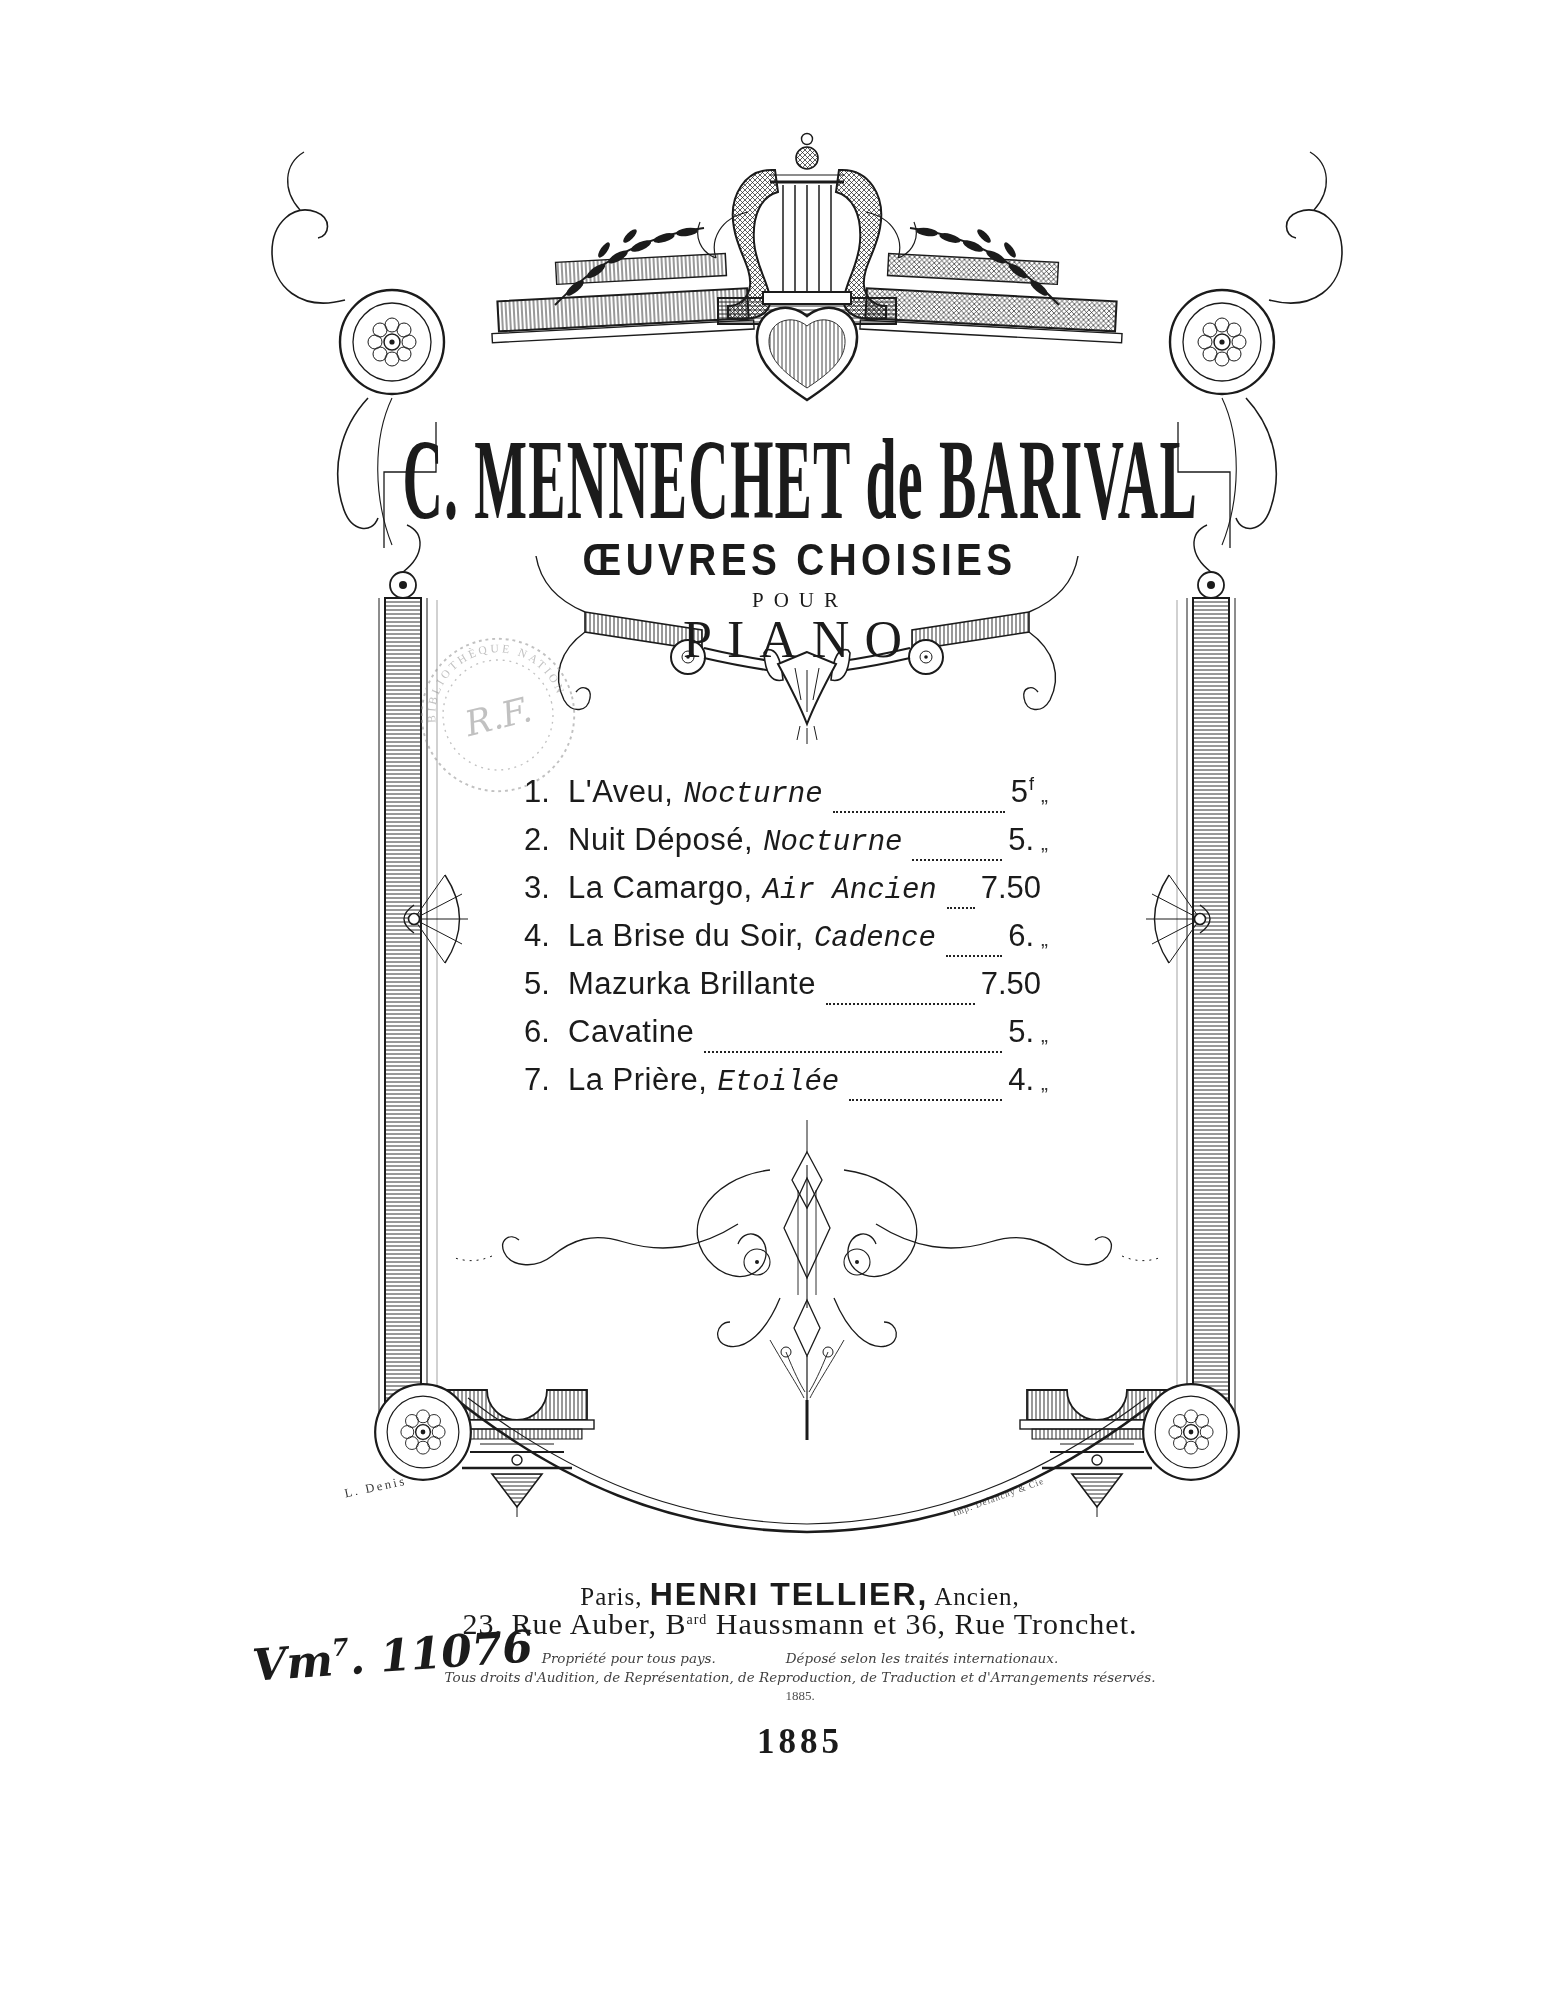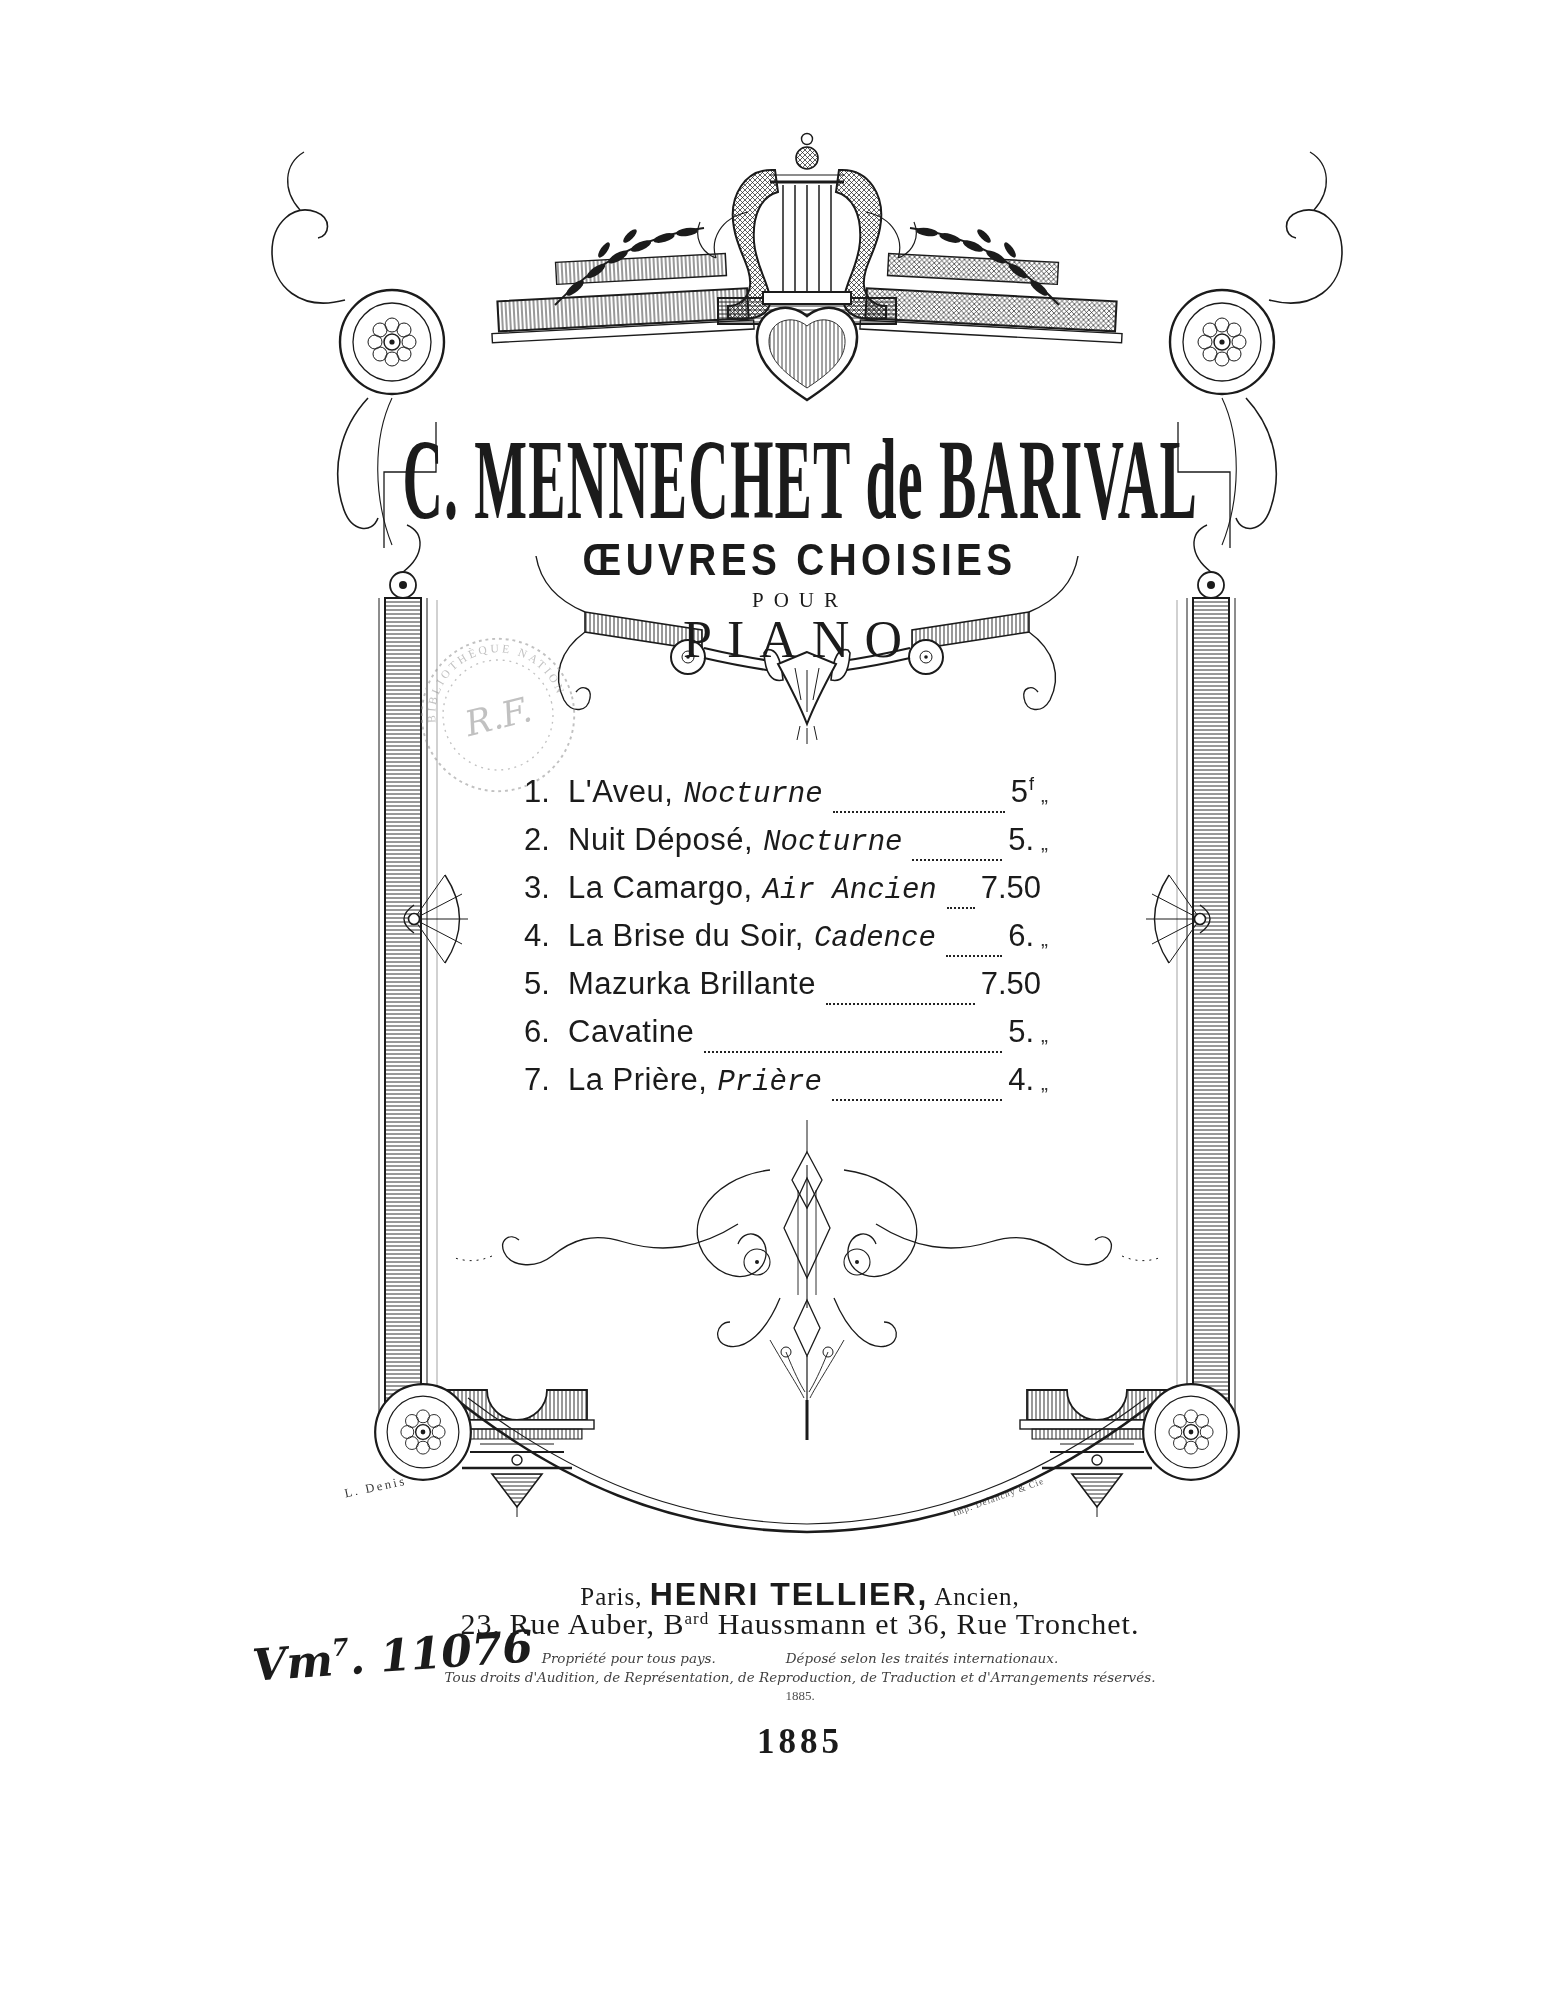--- a/index.html
+++ b/index.html
@@ -30,21 +30,21 @@
   .work-price{display:flex;align-items:baseline;white-space:nowrap;}
   .price-main{font-size:31px;}
   .price-sup{font-size:18px;position:relative;top:-12px;margin-left:1px;}
   .price-sup:empty{margin:0;}
   .ditto{font-size:21px;margin-left:7px;opacity:.9;}
 
   
   .pub1{top:1576px;font-family:"Liberation Serif",serif;font-size:25px;letter-spacing:1px;}
   .pub-name{font-family:"Liberation Sans",sans-serif;font-weight:700;font-size:32px;letter-spacing:2px;}
   .pub2{top:1607px;font-family:"Liberation Serif",serif;font-size:30px;letter-spacing:1px;}
-  .addr-sup{font-size:17px;position:relative;top:-10px;}
+  .addr-sup{font-size:14px;position:relative;top:-10px;}
   .fine1{top:1650px;display:flex;justify-content:center;gap:70px;
          font-family:"DejaVu Serif",serif;font-style:italic;font-size:13.5px;opacity:.85;}
   .fine2{top:1669px;font-family:"DejaVu Serif",serif;font-style:italic;font-size:13.5px;opacity:.85;}
   .smallyear{top:1688px;font-family:"Liberation Serif",serif;font-size:13px;opacity:.8;}
   .bigyear{top:1722px;font-family:"Liberation Serif",serif;font-weight:700;font-size:35px;letter-spacing:4px;}
 
   
   .shelfmark{left:252px;top:1630px;font-family:"DejaVu Serif",serif;font-style:italic;font-weight:700;
              font-size:44px;transform:rotate(-4deg);white-space:nowrap;}
   .shelf-sup{font-size:24px;position:relative;top:-19px;}
@@ -349,21 +349,21 @@
       <span class="work-price">
         <span class="price-main">5.</span>
         <span class="price-sup"></span>
         <span class="ditto">„</span>
       </span>
     </div>
 
     <div class="work-row">
       <span class="work-no">7.</span>
       <span class="work-title">La Prière,</span>
-      <span class="work-genre">Prière</span>
+      <span class="work-genre">Etoilée</span>
       <span class="leader"></span>
       <span class="work-price">
         <span class="price-main">4.</span>
         <span class="price-sup"></span>
         <span class="ditto">„</span>
       </span>
     </div>
   </div>
 
   <div class="abs centered pub1">

